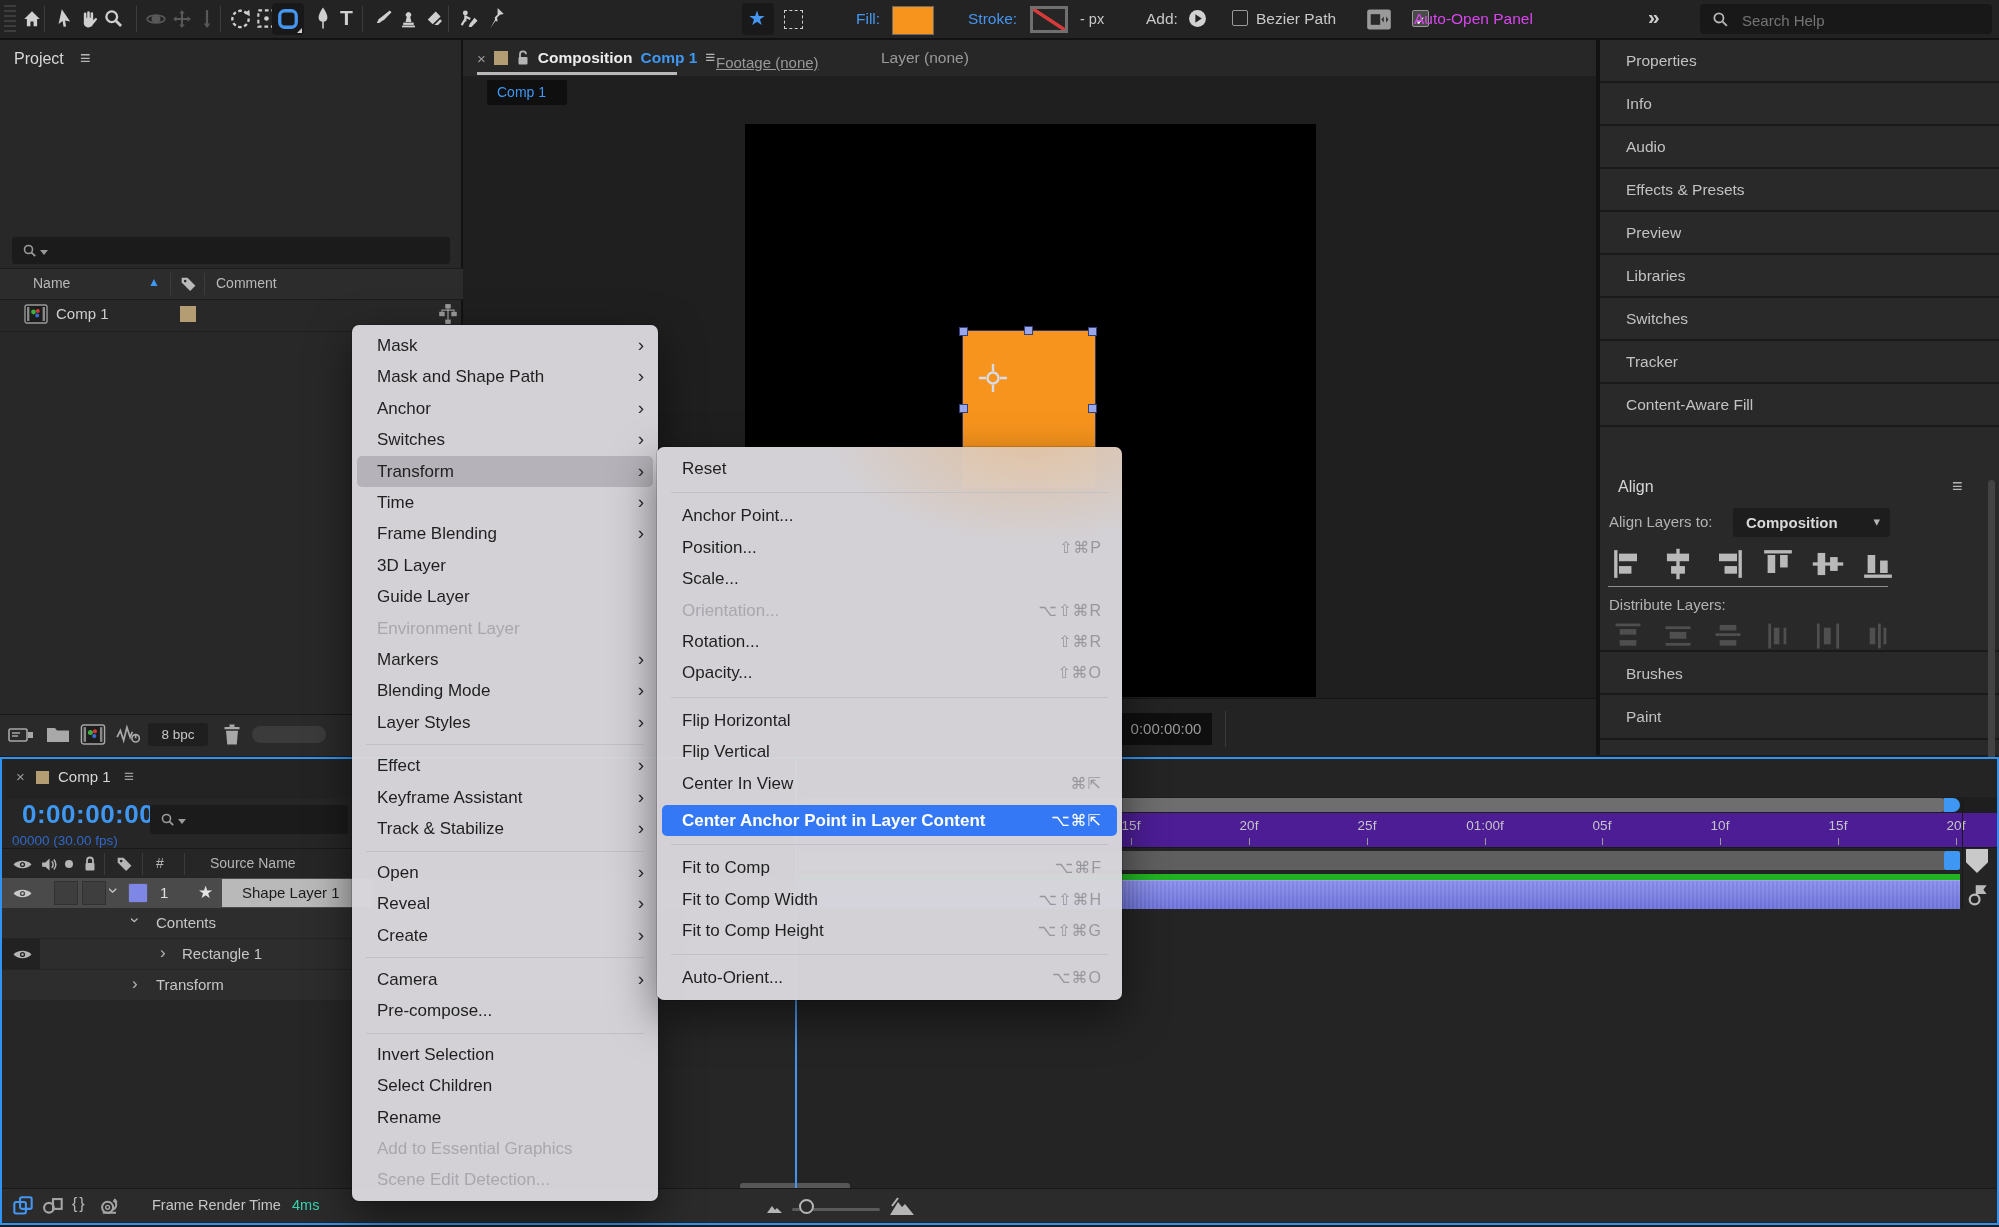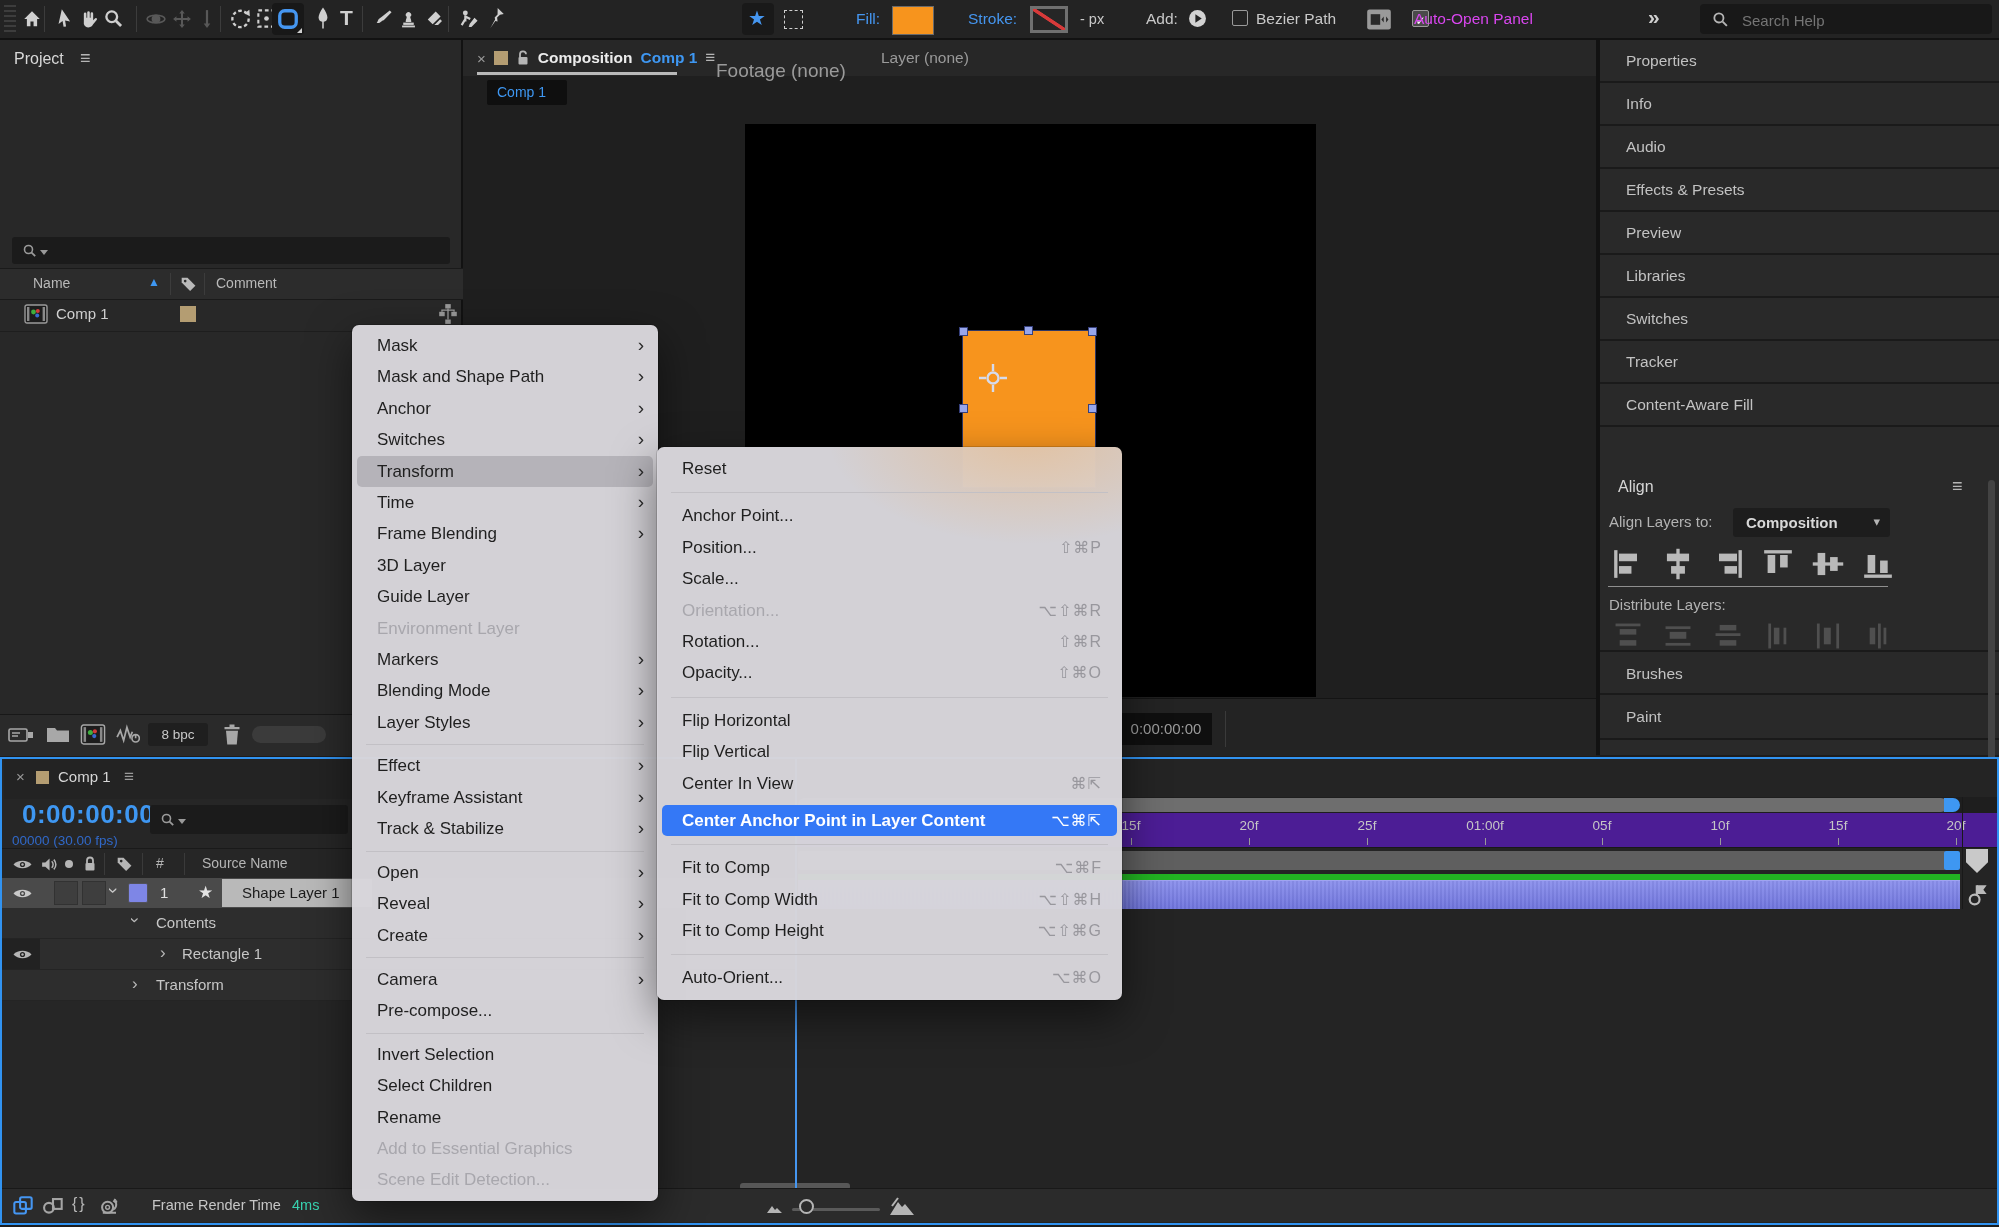--- a/index.html
+++ b/index.html
@@ -243,21 +243,21 @@
         <span style="width:14px;height:14px;background:#b49d72;display:inline-block;"></span>
         <svg width="14" height="16" viewBox="0 0 14 16">
             <path fill="none" stroke="#b5b5b5" stroke-width="1.8" d="M4 7V4.5a3 3 0 0 1 6-.3"></path>
             <rect x="2.5" y="7" width="9" height="7.5" rx="1" fill="#b5b5b5"></rect>
           </svg>
         <span style="font-size:15.5px;font-weight:bold;color:#ececec;">Composition</span>
         <span style="font-size:15.5px;font-weight:bold;color:#3e97f2;">Comp 1</span>
         <span style="font-size:17px;color:#b5b5b5;">≡</span>
       </div>
       <div class="abs" style="left:14px;top:32px;width:200px;height:3px;background:#b9b9b9;"></div>
-      <span class="abs txt" style="left:253px;top:20px;font-size:19px;color:#9a9a9a;">Footage (none)</span>
+      <span class="abs txt" style="left:253px;top:14px;font-size:15px;color:#9a9a9a;text-decoration:underline;">Footage (none)</span>
       <span class="abs txt" style="left:418px;top:9px;font-size:15.5px;color:#9a9a9a;">Layer (none)</span>
     </div>
     <div class="abs" style="left:24px;top:40px;width:80px;height:25px;background:#0f0f0f;border-radius:2px;">
       <span style="font-size:14px;color:#3e97f2;line-height:25px;padding-left:10px;">Comp 1</span>
     </div>
 
     <div class="abs" style="left:282px;top:84px;width:571px;height:573px;background:#000;"></div>
 
     <div class="abs" style="left:0;top:658px;width:1133px;height:57px;background:#232323;border-top:1px solid #141414;">
       <div class="abs" style="left:657px;top:14px;width:92px;height:32px;background:#0f0f0f;text-align:center;">
@@ -416,21 +416,21 @@
             <rect x="2.5" y="7" width="9" height="7.5" rx="1" fill="#b5b5b5"></rect>
           </svg>
         <div class="vsep" style="left:102px;top:4px;height:22px;background:#3a3a3a;"></div>
         <svg class="abs" style="left:114px;top:6px" width="18" height="18" viewBox="0 0 16 16">
             <path fill="#b5b5b5" d="M1.5 2.5h5.2l7 7-4.7 4.7-7.5-7.5Z"></path>
             <circle cx="4.6" cy="5.4" r="1.2" fill="#262626"></circle>
           </svg>
         <div class="vsep" style="left:140px;top:4px;height:22px;background:#3a3a3a;"></div>
         <span class="abs txt" style="left:154px;top:6px;font-size:14px;color:#b5b5b5;">#</span>
         <div class="vsep" style="left:182px;top:4px;height:22px;background:#3a3a3a;"></div>
-        <span class="abs txt" style="left:200px;top:6px;font-size:14px;color:#b5b5b5;">Source Name</span>
+        <span class="abs txt" style="left:208px;top:6px;font-size:14px;color:#b5b5b5;">Source Name</span>
       </div>
 
       <div class="abs" style="left:0;top:119px;width:794px;height:30px;background:#4a4a4a;">
         <svg class="abs" style="left:10px;top:9px" width="21" height="13" viewBox="0 0 20 13">
             <path fill="#c9c9c9" d="M1 6.5C5 1.6 15 1.6 19 6.5 15 11.4 5 11.4 1 6.5Z"></path>
             <circle cx="10" cy="6.5" r="2.6" fill="#4a4a4a"></circle>
             <circle cx="10" cy="6.5" r="1.2" fill="#c9c9c9"></circle>
           </svg>
         <div class="cell" style="left:52px;top:3px;"></div>
         <div class="cell" style="left:80px;top:3px;"></div>

